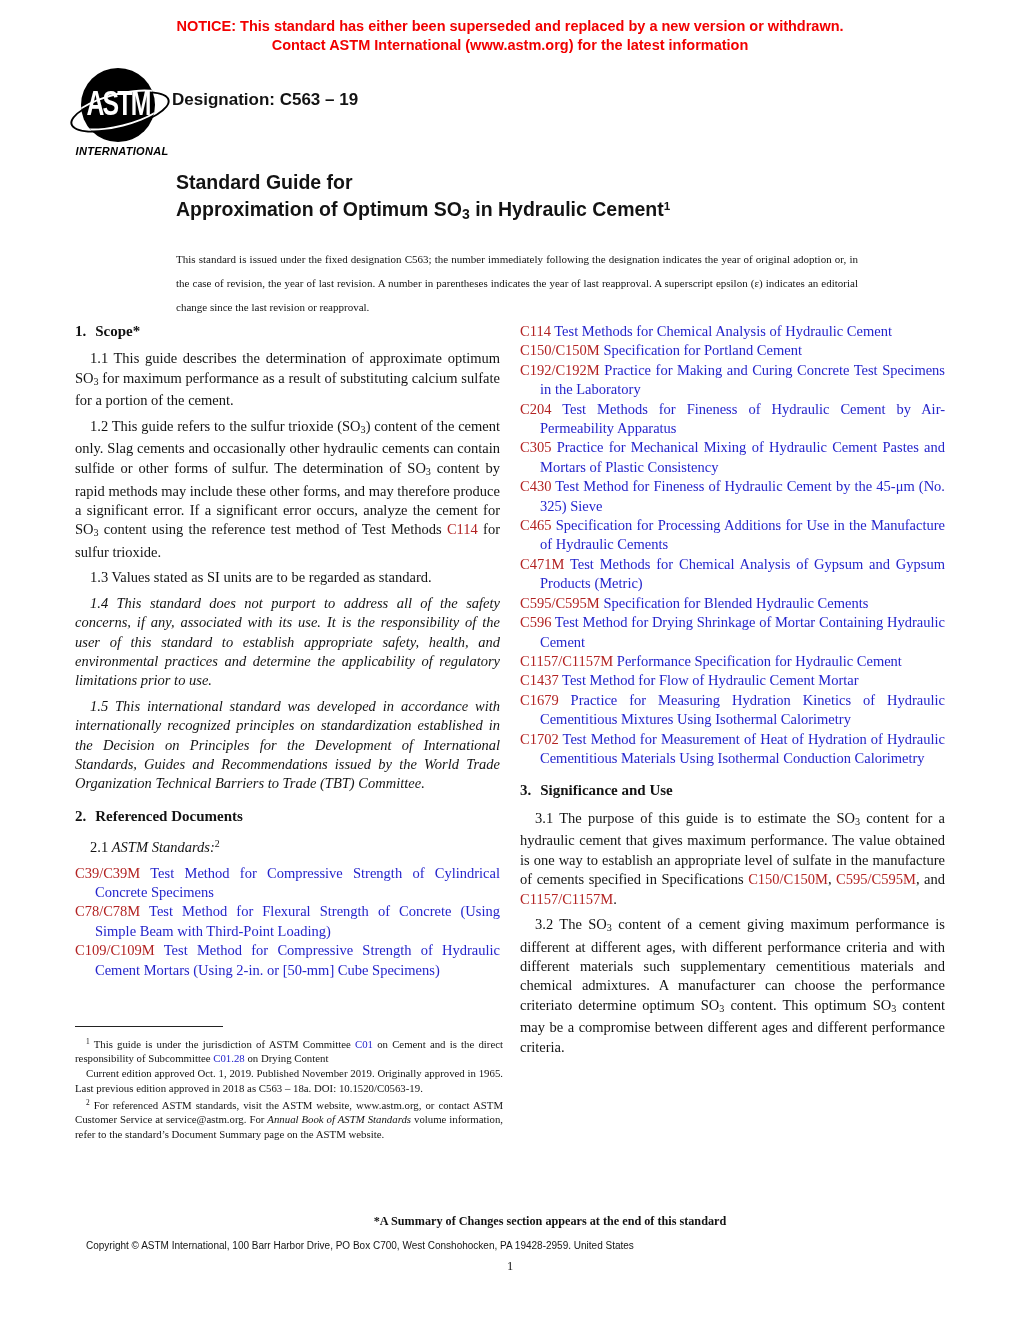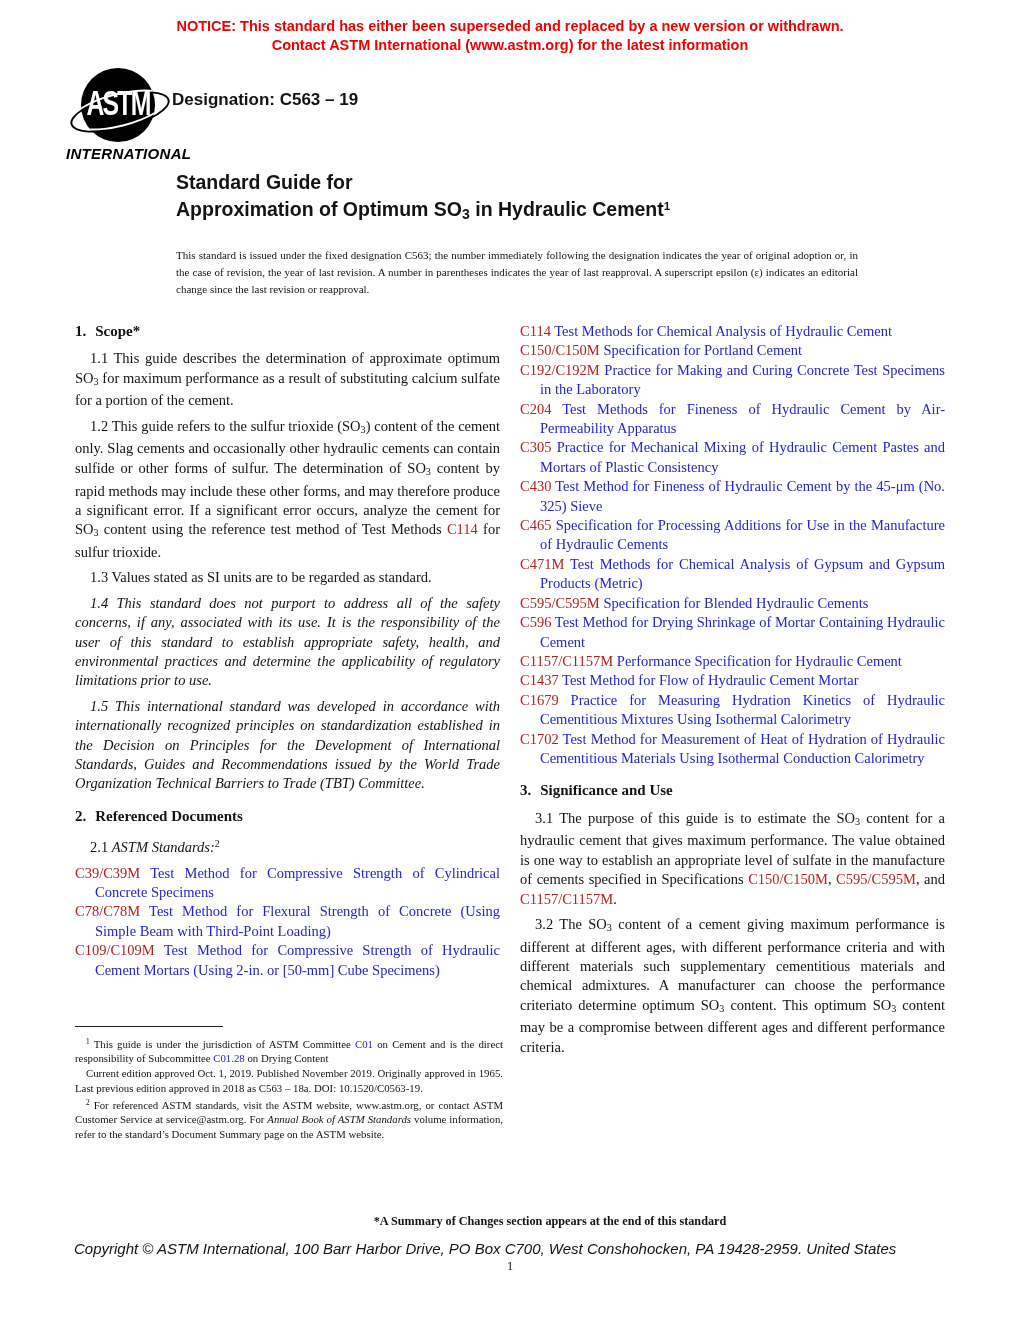--- a/index.html
+++ b/index.html
@@ -16,31 +16,31 @@
                border:2px solid #000;border-radius:50%;transform:rotate(-14deg);}
   .logo-disc{position:absolute;left:9px;top:0;width:74px;height:74px;background:#000;
              border-radius:50%;overflow:hidden;}
   .orbit-inner{position:absolute;left:-12px;top:25px;width:96px;height:30px;
                border:2px solid #fff;border-radius:50%;transform:rotate(-14deg);}
   .logo-text{position:absolute;left:0;top:50%;width:100%;transform:translateY(-54%) scale(0.92,1.3);
              text-align:center;color:#fff;font-family:"Liberation Sans",sans-serif;
              font-weight:700;font-size:27px;letter-spacing:-2px;}
   .logo-sub{position:absolute;left:-6px;top:77px;width:112px;text-align:center;
             font-family:"Liberation Sans",sans-serif;font-weight:700;font-style:italic;
-            font-size:15px;letter-spacing:.3px;color:#000;}
+            font-size:11px;letter-spacing:.3px;color:#000;}
 
   .designation{position:absolute;left:172px;top:90px;font-family:"Liberation Sans",sans-serif;
                font-weight:700;font-size:17px;color:#131313;}
 
   .title-block{position:absolute;left:176px;top:170px;width:682px;}
   .doc-title{margin:0;font-family:"Liberation Sans",sans-serif;font-weight:700;
              font-size:19.5px;line-height:24px;color:#131313;}
   .doc-title .sub{font-size:.72em;vertical-align:-.2em;}
   .doc-title .sup{font-size:.6em;vertical-align:.55em;}
-  .issued{margin:21px 0 0 0;font-size:11px;line-height:17px;text-align:justify;}
+  .issued{margin:21px 0 0 0;font-size:11px;line-height:24px;text-align:justify;}
 
   .columns{position:absolute;left:75px;top:322px;width:870px;display:flex;gap:20px;}
   .col{width:425px;font-size:14.5px;line-height:19.4px;text-align:justify;}
   .sec-head{margin:13px 0 8px 0;font-size:15px;font-weight:700;text-align:left;}
   .sec-head.first{margin-top:0;}
   .sec-num{margin-right:9px;}
   .col p{margin:0 0 6px 0;}
   p.body-para{text-indent:15px;}
   p.ref{margin:0;padding-left:20px;text-indent:-20px;}
   p.note-para{font-size:12.2px;line-height:16.2px;margin-top:12px;text-indent:13px;}
@@ -52,22 +52,22 @@
   .link-red{color:var(--link-red,#b22222);}
   .link-blue{color:var(--link-blue,#2424cc);}
 
   .footnotes{position:absolute;left:75px;top:1026px;width:428px;
              font-size:10.8px;line-height:14.8px;text-align:justify;}
   .fn-rule{width:148px;border-top:1.4px solid #222;margin-bottom:8px;}
   .footnotes p{margin:0;text-indent:11px;}
 
   .footer-summary{position:absolute;left:0;top:1214px;width:100%;text-align:center;
                   font-weight:700;font-size:12.2px;padding-left:40px;}
-  .footer-copyright{position:absolute;left:74px;top:1240px;
-                    font-family:"Liberation Sans",sans-serif;font-size:15px;font-style:italic;}
+  .footer-copyright{position:absolute;left:86px;top:1240px;
+                    font-family:"Liberation Sans",sans-serif;font-size:10px;}
   .page-number{position:absolute;left:0;top:1259px;width:100%;text-align:center;font-size:12.5px;}
 </style>
 </head>
 <body>
 
 <div class="page">
 
   <div class="notice">
     <div>NOTICE: This standard has either been superseded and replaced by a new version or withdrawn.</div>
     <div>Contact ASTM International (www.astm.org) for the latest information</div>

